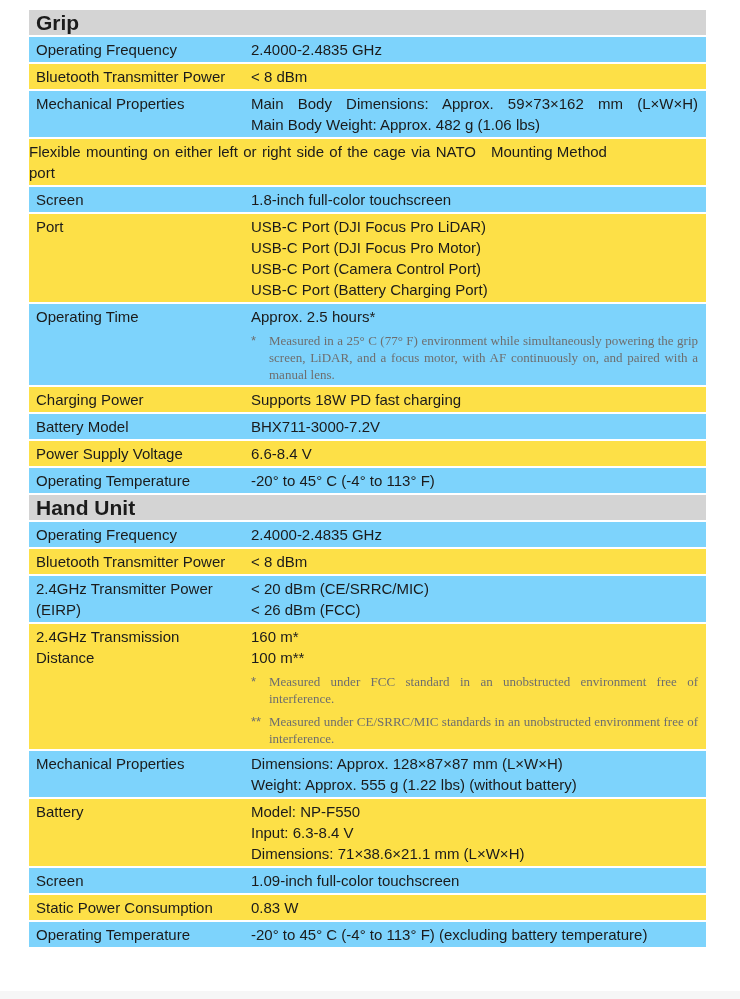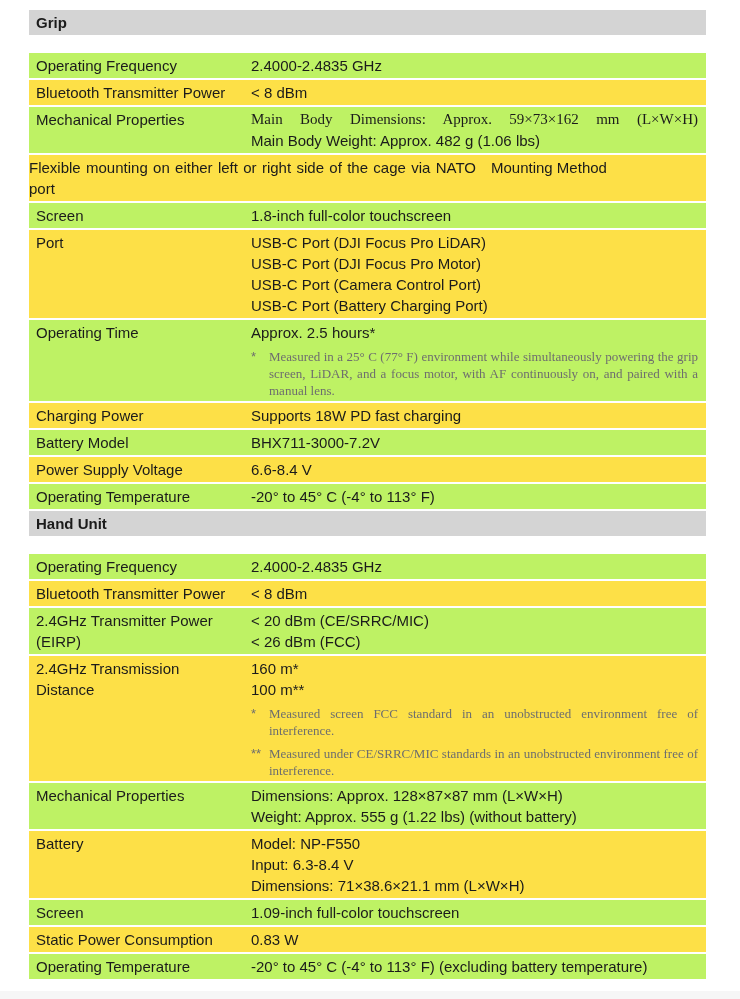--- a/index.html
+++ b/index.html
@@ -14,49 +14,49 @@
     position: relative;
   }
   .spec-table {
     position: absolute;
     left: 29px; top: 10px;
     width: 677px;
   }
   .section-header {
     background: #d4d4d4;
     font-weight: bold;
-    font-size: 15px;
+    font-size: 21px;
     line-height: 21px;
     padding: 2px 8px 2px 7px;
-    margin-bottom: 18px;
+    margin-bottom: 2px;
   }
   .row {
     display: flex;
     margin-bottom: 2px;
   }
-  .row.stripe { background: #bef264; }
+  .row.stripe { background: #7dd3fc; }
   .row.plain  { background: #fde047; }
   .cell {
     font-size: 15px;
     line-height: 21px;
     padding: 2px 0;
   }
   .label {
     flex: 0 0 222px;
     width: 222px;
     padding-left: 7px;
     padding-right: 17px;
   }
   .value {
     flex: 1;
     padding-right: 8px;
     min-width: 0;
   }
   .vline { text-align: justify; }
-  .vline.stretch { text-align-last: justify; font-family: Liberation Serif, serif; }
+  .vline.stretch { text-align-last: justify; }
   .footnote {
     display: flex;
     margin-top: 5px;
     color: #6e6e6e;
     font-size: 13px;
     line-height: 17px;
   }
   .footnote + .footnote { margin-top: 6px; }
   .fn-marker { flex: 0 0 18px; }
   .fn-text { flex: 1; text-align: justify; font-family: Liberation Serif, serif; }
@@ -167,21 +167,21 @@
           <div class="vline">&lt; 26 dBm (FCC)</div>
         </div>
       </div>
       <div class="row plain">
         <div class="cell label">2.4GHz Transmission Distance</div>
         <div class="cell value">
           <div class="vline">160 m*</div>
           <div class="vline">100 m**</div>
           <div class="footnote">
             <span class="fn-marker">*</span>
-            <div class="fn-text">Measured screen FCC standard in an unobstructed environment free of interference.</div>
+            <div class="fn-text">Measured under FCC standard in an unobstructed environment free of interference.</div>
           </div>
           <div class="footnote">
             <span class="fn-marker">**</span>
             <div class="fn-text">Measured under CE/SRRC/MIC standards in an unobstructed environment free of interference.</div>
           </div>
         </div>
       </div>
       <div class="row stripe">
         <div class="cell label">Mechanical Properties</div>
         <div class="cell value">

